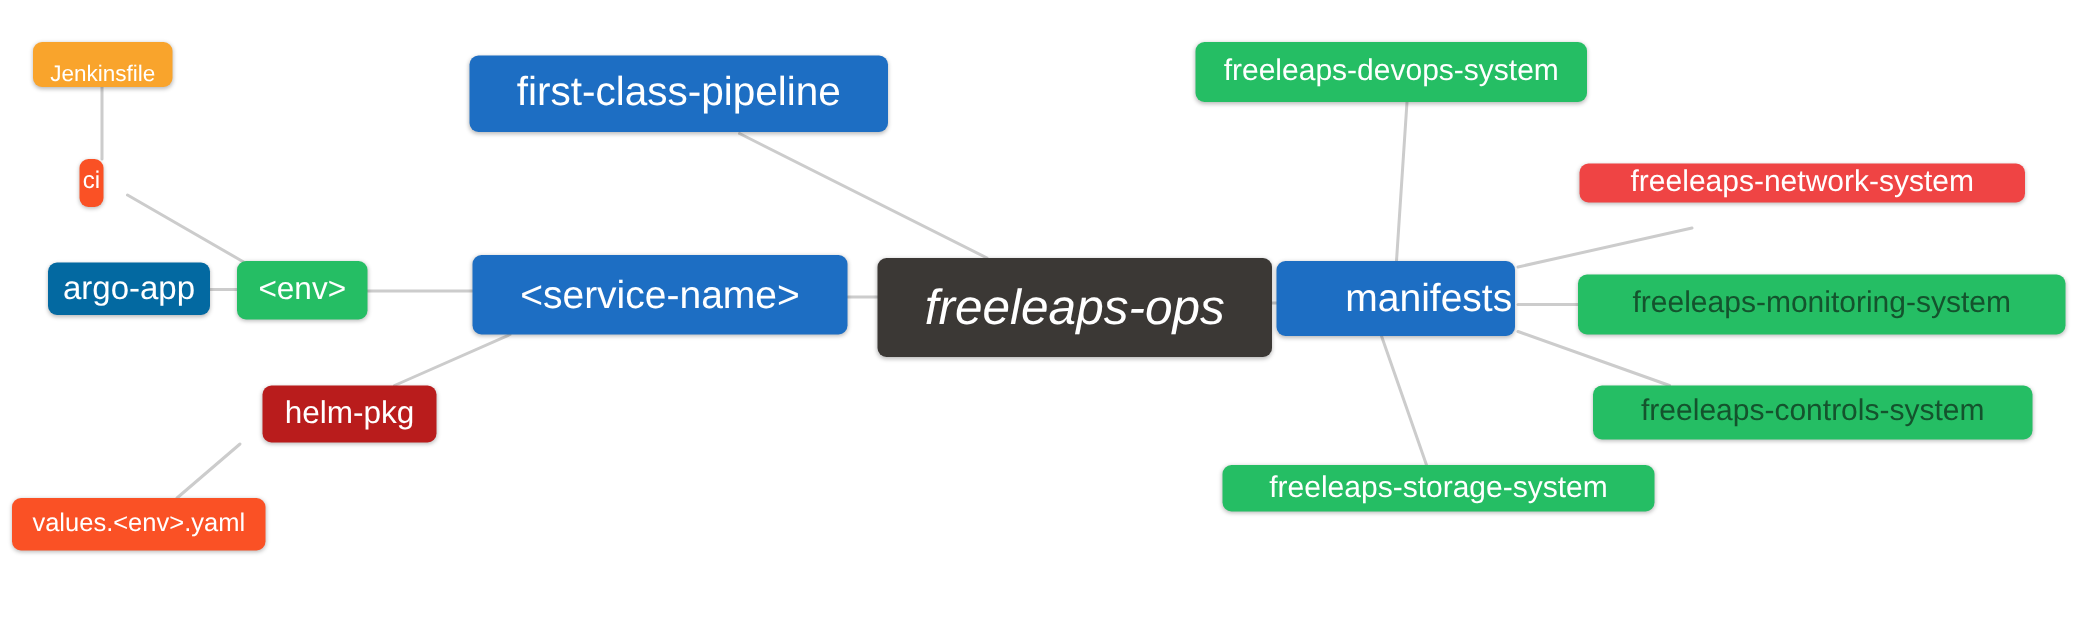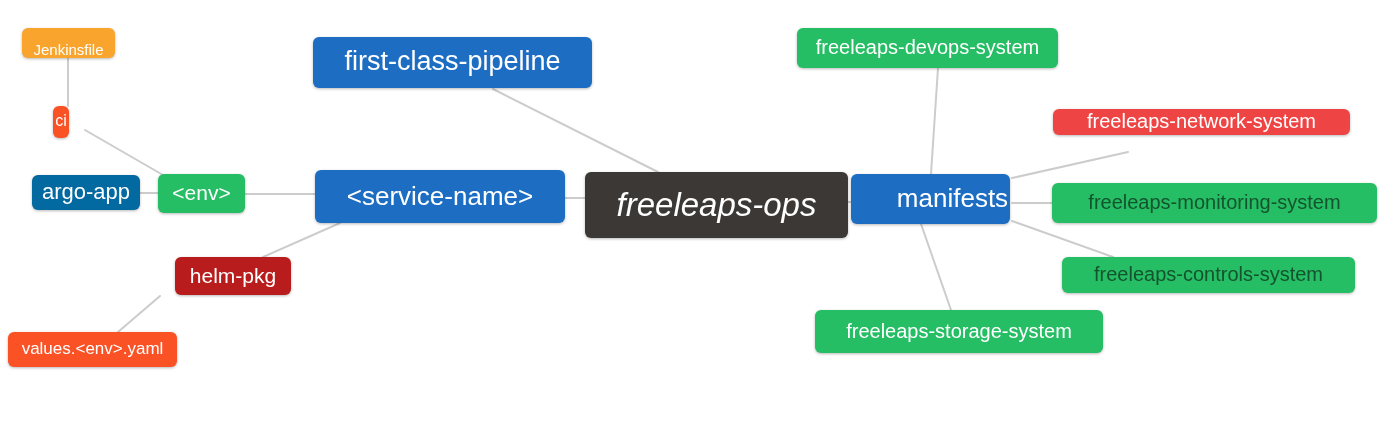--- a/index.html
+++ b/index.html
@@ -93,17 +93,17 @@
       </div>
       <div class="node" style="left: 1053px; top: 109px; width: 297px; height: 26px; background: #ef4444; font-size: 20px; color: rgb(255, 255, 255);">
         <span>freeleaps-network-system</span>
       </div>
       <div class="node" style="left: 1052px; top: 183px; width: 325px; height: 40px; background: rgb(37, 190, 100); font-size: 20px; color: #14532d;">
         <span>freeleaps-monitoring-system</span>
       </div>
       <div class="node" style="left: 1062px; top: 257px; width: 293px; height: 36px; background: rgb(37, 190, 100); font-size: 20px; color: #14532d;">
         <span>freeleaps-controls-system</span>
       </div>
-      <div class="node" style="left: 815px; top: 310px; width: 288px; height: 43px; background: rgb(37, 190, 100); font-size: 20px; color: rgb(255, 255, 255);">
+      <div class="node" style="left: 815px; top: 310px; width: 288px; height: 31px; background: rgb(37, 190, 100); font-size: 20px; color: rgb(255, 255, 255);">
         <span>freeleaps-storage-system</span>
       </div>
     </div>
 </div>
 
 </body></html>

